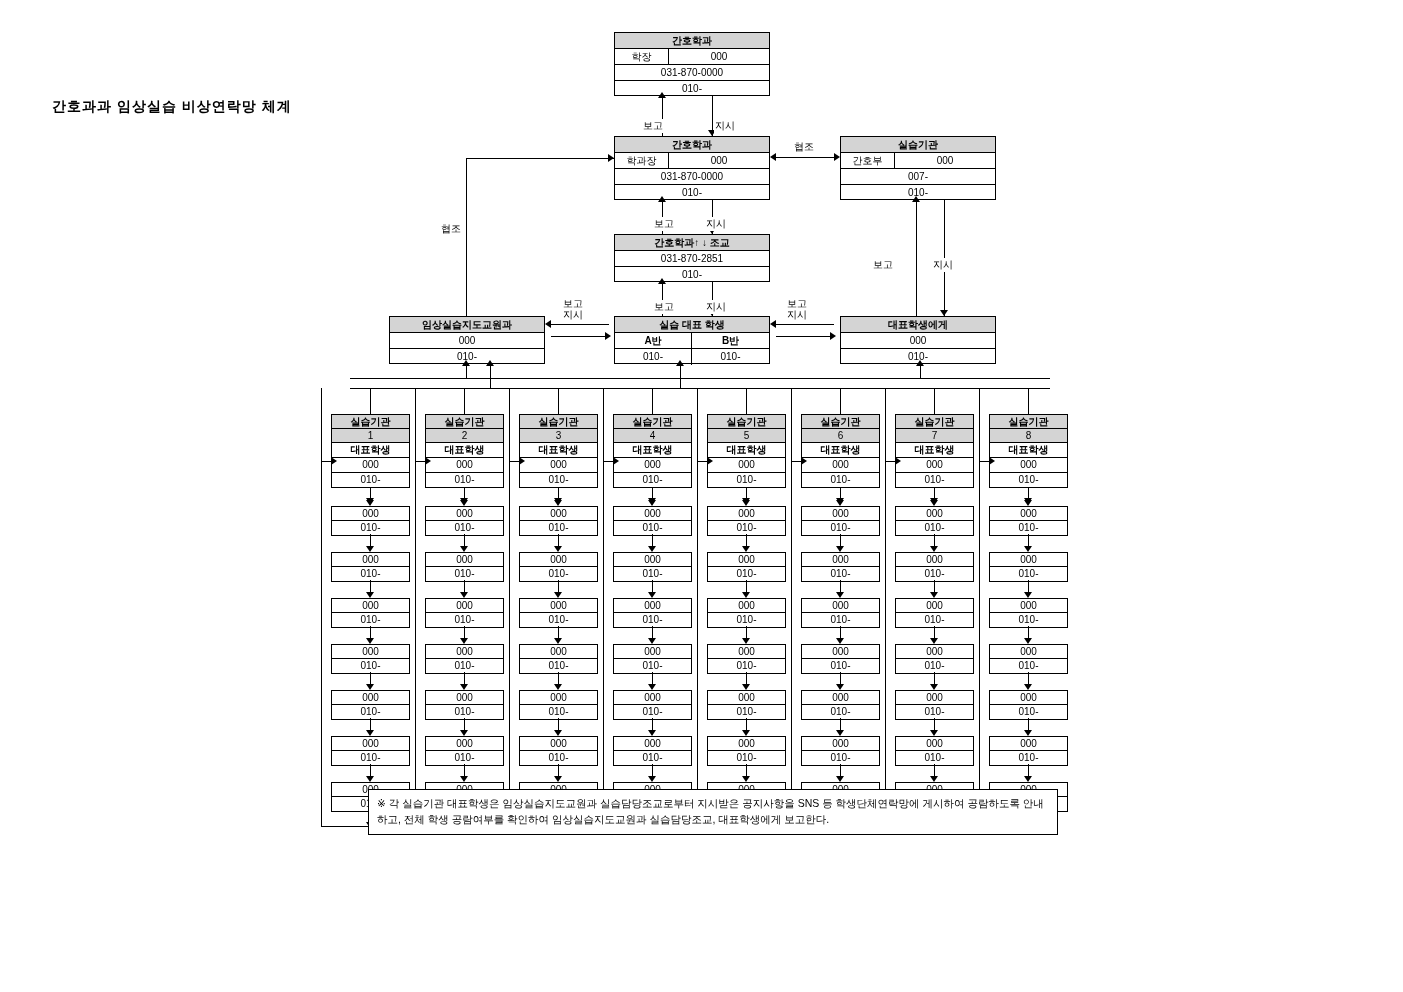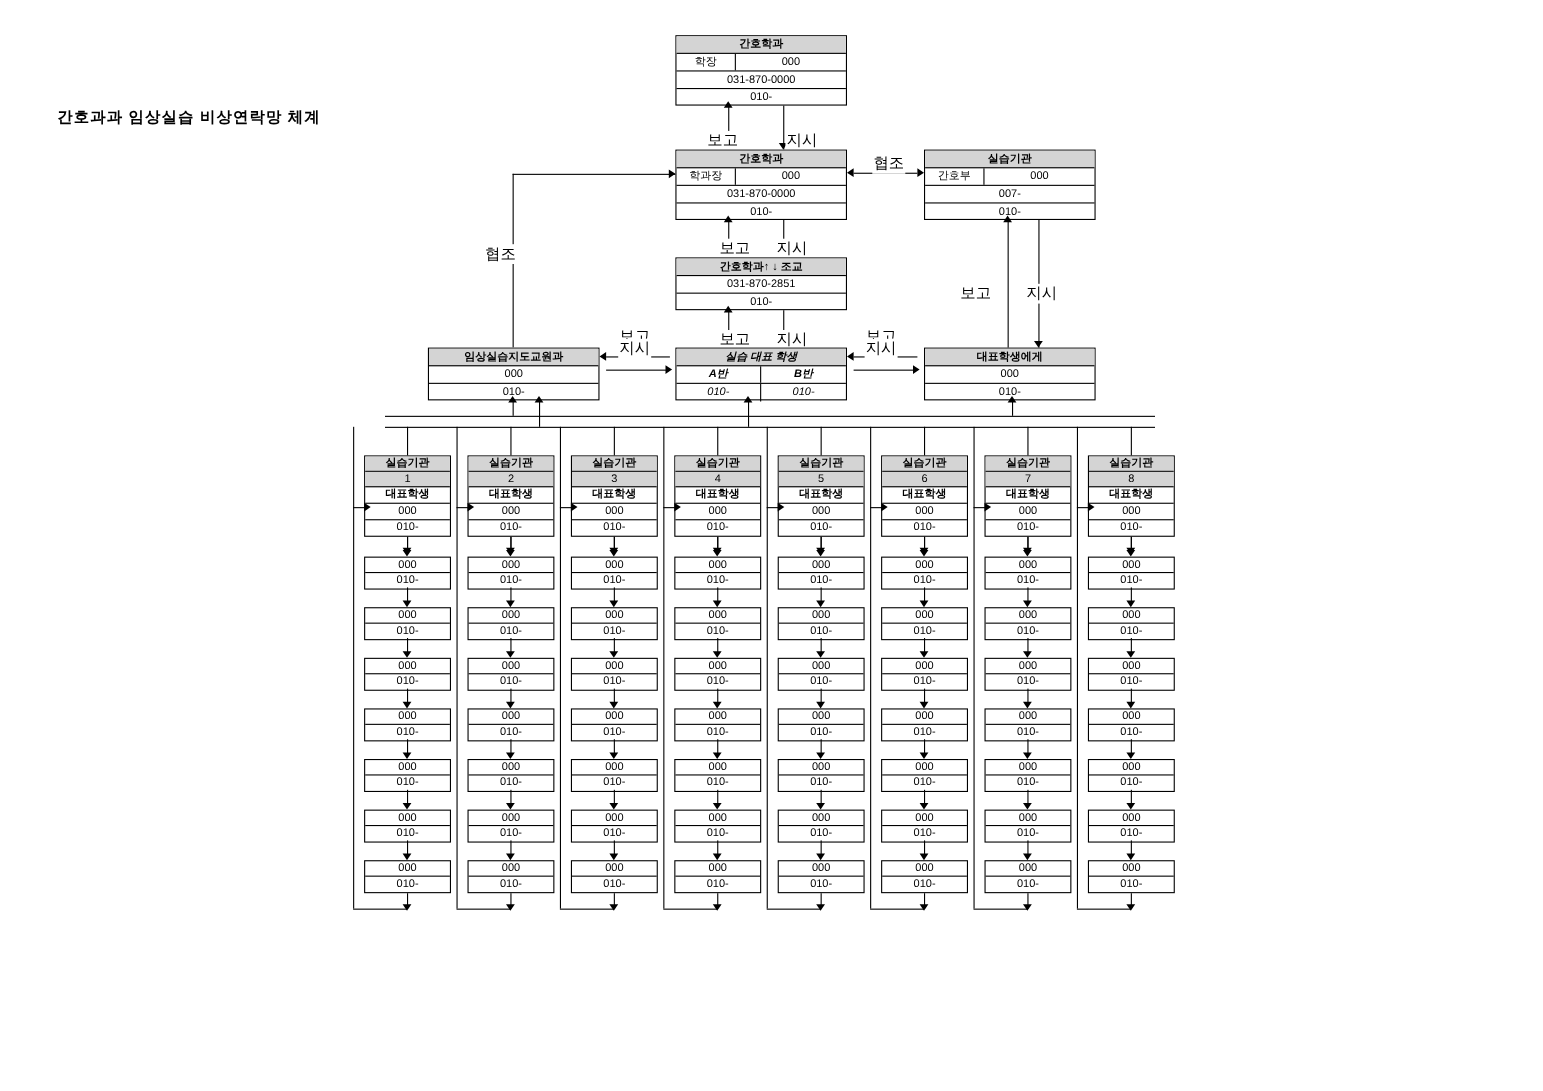--- a/index.html
+++ b/index.html
@@ -19,21 +19,21 @@
   }
   .box .row{
     border-bottom:1px solid #000;display:flex;align-items:center;justify-content:center;
     font-size:10px;line-height:1;box-sizing:border-box;
   }
   .box .row:last-child{border-bottom:none;}
   .hdr{background:#d4d4d4;font-weight:bold;}
   .cell-l{border-right:1px solid #000;display:flex;align-items:center;justify-content:center;height:100%;box-sizing:border-box;}
   .cell-r{display:flex;align-items:center;justify-content:center;height:100%;box-sizing:border-box;}
   .lbl{
-    position:absolute;font-size:14px;white-space:nowrap;background:#fff;padding:0 1px;
+    position:absolute;font-size:10px;white-space:nowrap;background:#fff;padding:0 1px;
   }
   .line{position:absolute;background:#000;}
   .hline{height:1px;}
   .vline{width:1px;}
   .arrow{position:absolute;width:0;height:0;}
   .ar-up{border-left:4px solid transparent;border-right:4px solid transparent;border-bottom:6px solid #000;}
   .ar-down{border-left:4px solid transparent;border-right:4px solid transparent;border-top:6px solid #000;}
   .ar-left{border-top:4px solid transparent;border-bottom:4px solid transparent;border-right:6px solid #000;}
   .ar-right{border-top:4px solid transparent;border-bottom:4px solid transparent;border-left:6px solid #000;}
 
@@ -122,21 +122,21 @@
   <div class="abs arrow ar-right" style="left:608px;top:154px;"></div>
   <div class="abs line vline" style="left:466px;top:158px;height:158px;"></div>
   <div class="abs lbl" style="left:440px;top:222px;">협조</div>
 
   <div class="abs box" style="left:389px;top:316px;width:156px;height:48px;">
     <div class="row hdr" style="height:16px;">임상실습지도교원과</div>
     <div class="row" style="height:16px;">000</div>
     <div class="row" style="height:16px;">010-</div>
   </div>
 
-  <div class="abs box" style="left:614px;top:316px;width:156px;height:48px;font-style:italic;">
+  <div class="abs box" style="left:614px;top:316px;width:156px;height:48px;">
     <div class="row hdr" style="height:16px;">실습 대표 학생</div>
     <div class="row" style="height:16px;padding:0;">
       <div class="cell-l" style="width:50%;font-weight:bold;">A반</div>
       <div class="cell-r" style="width:50%;font-weight:bold;">B반</div>
     </div>
     <div class="row" style="height:16px;padding:0;">
       <div class="cell-l" style="width:50%;">010-</div>
       <div class="cell-r" style="width:50%;">010-</div>
     </div>
   </div>
@@ -640,14 +640,15 @@
       <div class="abs arrow ar-down" style="left: 1024px; top: 822px;"></div>
       <div class="abs line vline" style="left: 979px; top: 388px; height: 438px;"></div>
       <div class="abs line hline" style="left: 979px; top: 826px; width: 49px;"></div>
       <div class="abs line hline" style="left: 979px; top: 461px; width: 12px;"></div>
       <div class="abs arrow ar-right" style="left: 989px; top: 457px;"></div>
       <div class="abs line vline" style="left: 1028px; top: 488px; height: 12px;"></div>
       <div class="abs arrow ar-down" style="left: 1024px; top: 498px;"></div>
       <div class="abs line vline" style="left: 1028px; top: 388px; height: 26px;"></div>
     </div>
 
+  <div class="abs note" style="left:368px;top:789px;width:690px;height:46px;">※ 각 실습기관 대표학생은 임상실습지도교원과 실습담당조교로부터 지시받은 공지사항을 SNS 등 학생단체연락망에 게시하여 공람하도록 안내하고, 전체 학생 공람여부를 확인하여 임상실습지도교원과 실습담당조교, 대표학생에게 보고한다.</div>
 
 </div>
 
 </body></html>

